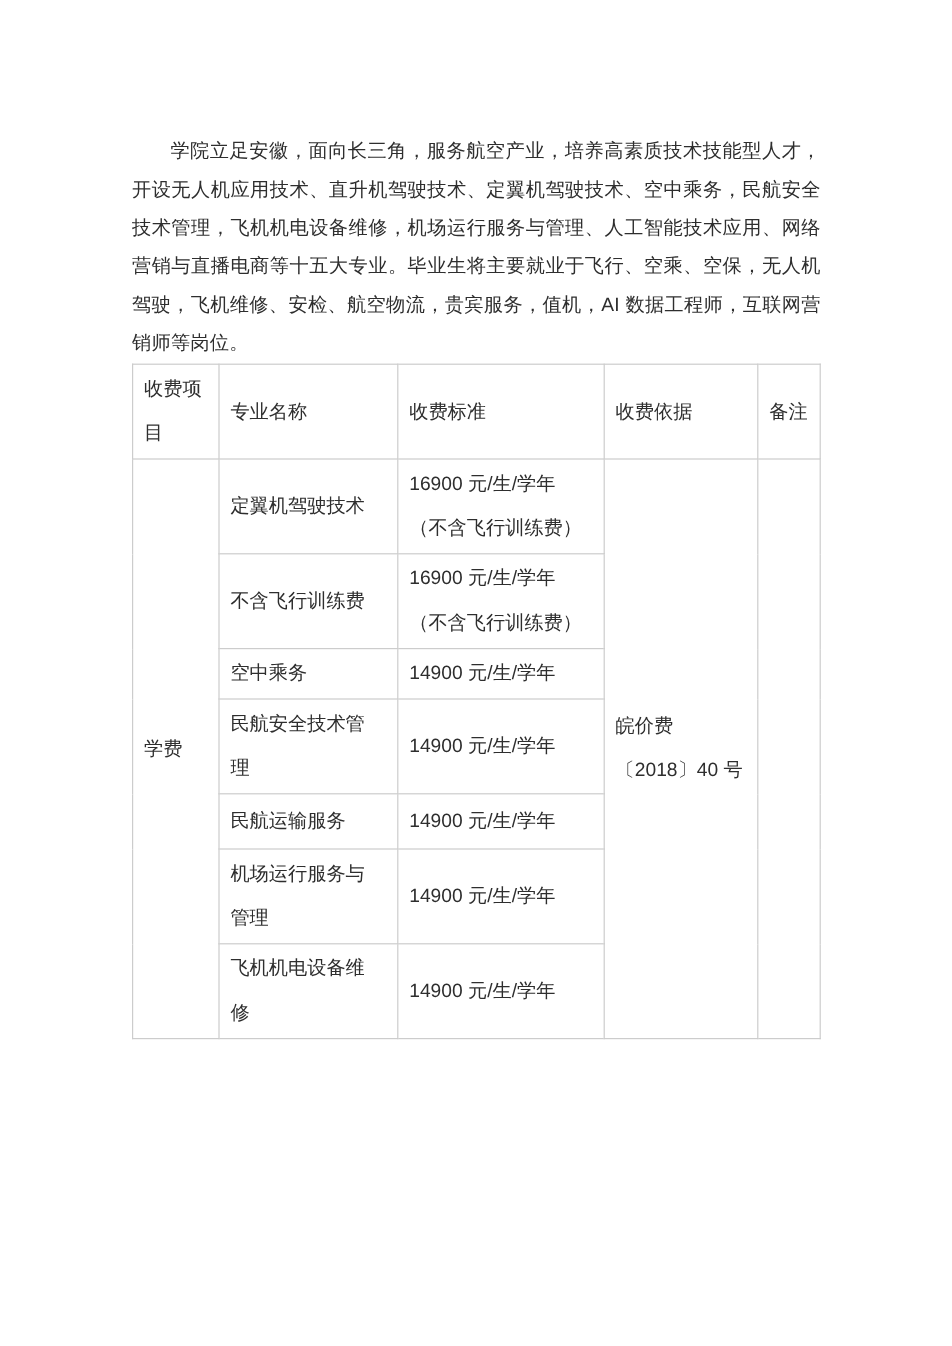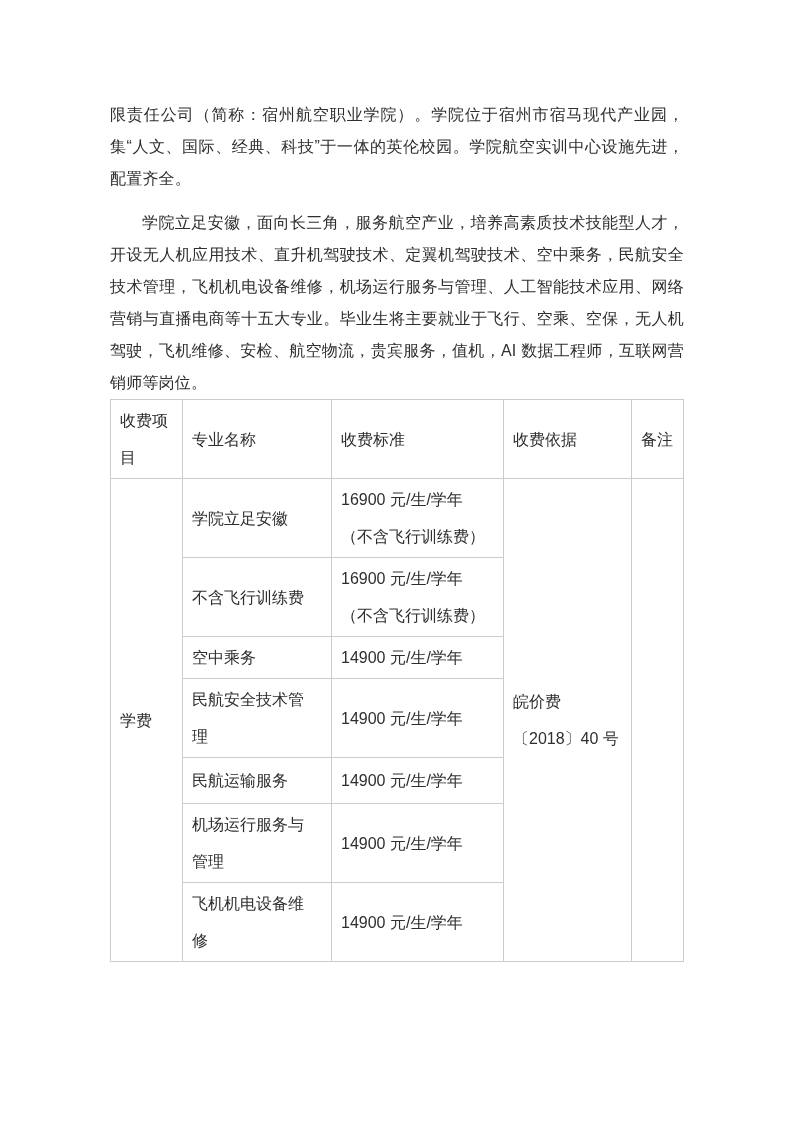--- a/index.html
+++ b/index.html
@@ -43,42 +43,41 @@
     overflow: hidden;
   }
   .fee-table td.major-cell { padding-right: 14px; }
   .fee-table .fee-line { line-height: 37px; }
 </style>
 </head>
 <body>
 
 <div class="content">
 
-  <p class="para">限责任公司（简称：宿州航空职业学院）。学院位于宿州市宿马现代产业园，集“人文、国际、经典、科技”于一体的英伦校园。学院航空实训中心设施先进，配置齐全。</p>
   <p class="para indent">学院立足安徽，面向长三角，服务航空产业，培养高素质技术技能型人才，开设无人机应用技术、直升机驾驶技术、定翼机驾驶技术、空中乘务，民航安全技术管理，飞机机电设备维修，机场运行服务与管理、人工智能技术应用、网络营销与直播电商等十五大专业。毕业生将主要就业于飞行、空乘、空保，无人机驾驶，飞机维修、安检、航空物流，贵宾服务，值机，AI 数据工程师，互联网营销师等岗位。</p>
 
   <table class="fee-table">
     <colgroup>
       <col style="width:72px">
       <col style="width:149px">
       <col style="width:172px">
       <col style="width:128px">
       <col style="width:52px">
     </colgroup>
     <tbody>
         <tr style="height:68px">
       <th>收费项目</th>
       <th>专业名称</th>
       <th>收费标准</th>
       <th>收费依据</th>
       <th>备注</th>
     </tr>
     <tr style="height:76px">
       <td rowspan="7">学费</td>
-      <td class="major-cell">学院立足安徽</td>
+      <td class="major-cell">定翼机驾驶技术</td>
       <td>
         <div class="fee-line">16900 元/生/学年</div>
         <div class="fee-line">（不含飞行训练费）</div>
       </td>
       <td rowspan="7">皖价费〔2018〕40 号</td>
       <td rowspan="7"></td>
     </tr>
     <tr style="height:75px">
       <td class="major-cell">不含飞行训练费</td>
       <td>

